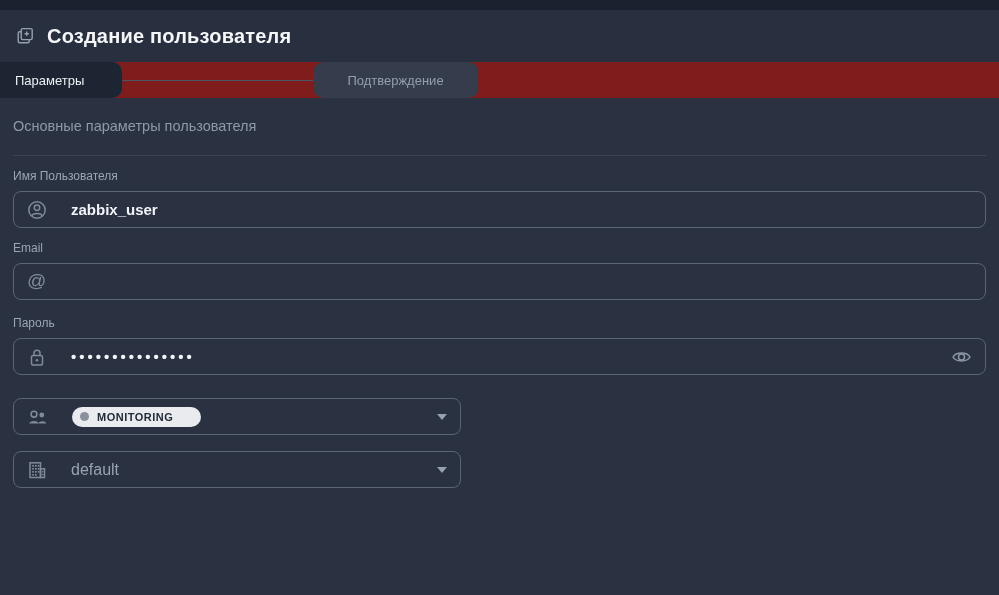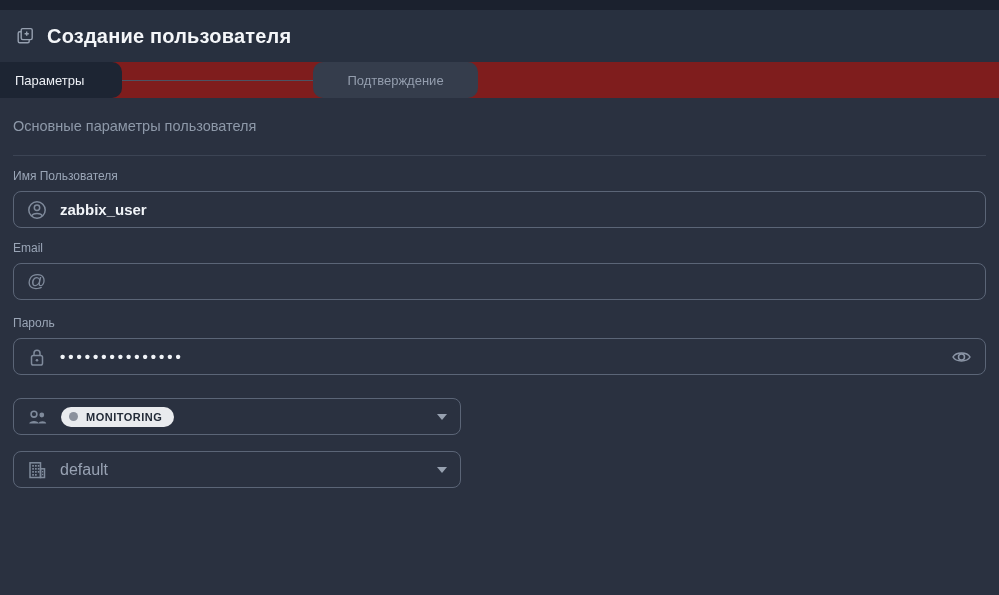--- a/index.html
+++ b/index.html
@@ -39,21 +39,21 @@
   .main { padding: 0 13px; }
   .section-title { margin-top: 20px; font-size: 14.5px; color: #8e99a9; }
   .divider { margin-top: 21px; border: none; border-top: 1px solid #3c4454; }
 
   .field { margin-top: 13px; }
   .field.gap-lg { margin-top: 23px; }
   .field.gap-md { margin-top: 16px; }
   .field-label { display: block; font-size: 12px; color: #9aa5b6; margin-bottom: 8px; }
 
   .input-wrap {
-    display: flex; align-items: center; gap: 13px;
+    display: flex; align-items: center; gap: 24px;
     height: 37px; padding: 0 13px;
     border: 1px solid #5b6577; border-radius: 8px;
     background: transparent;
   }
   .input-wrap .ficon { color: #7f8a9b; display: flex; align-items: center; flex: 0 0 auto; }
   .at-glyph { font-size: 19px; color: #7f8a9b; line-height: 1; transform: translateY(-1px); }
   .text-input {
     flex: 1 1 auto; background: transparent; border: none; outline: none;
     color: #f1f4f8; font-size: 15px; font-weight: 600;
     font-family: "Liberation Sans", "DejaVu Sans", sans-serif;
@@ -65,21 +65,21 @@
   }
 
   .select-wrap { width: 448px; cursor: pointer; }
   .select-caret {
     margin-left: auto; width: 0; height: 0;
     border-left: 5px solid transparent; border-right: 5px solid transparent;
     border-top: 6px solid #97a1b0;
   }
   .badge {
     display: inline-flex; align-items: center; gap: 8px;
-    background: #e9ebee; border-radius: 11px; padding: 4px 12px 4px 8px; justify-content: flex-end;
+    background: #e9ebee; border-radius: 11px; padding: 4px 28px 4px 8px; justify-content: flex-end;
   }
   .badge-dot { width: 9px; height: 9px; border-radius: 50%; background: #8b919c; }
   .badge-text {
     font-size: 11px; font-weight: bold; color: #232b38; letter-spacing: 0.5px;
   }
   .select-value-muted { font-size: 16px; color: #98a2b3; }
 </style>
 </head>
 <body>
 

